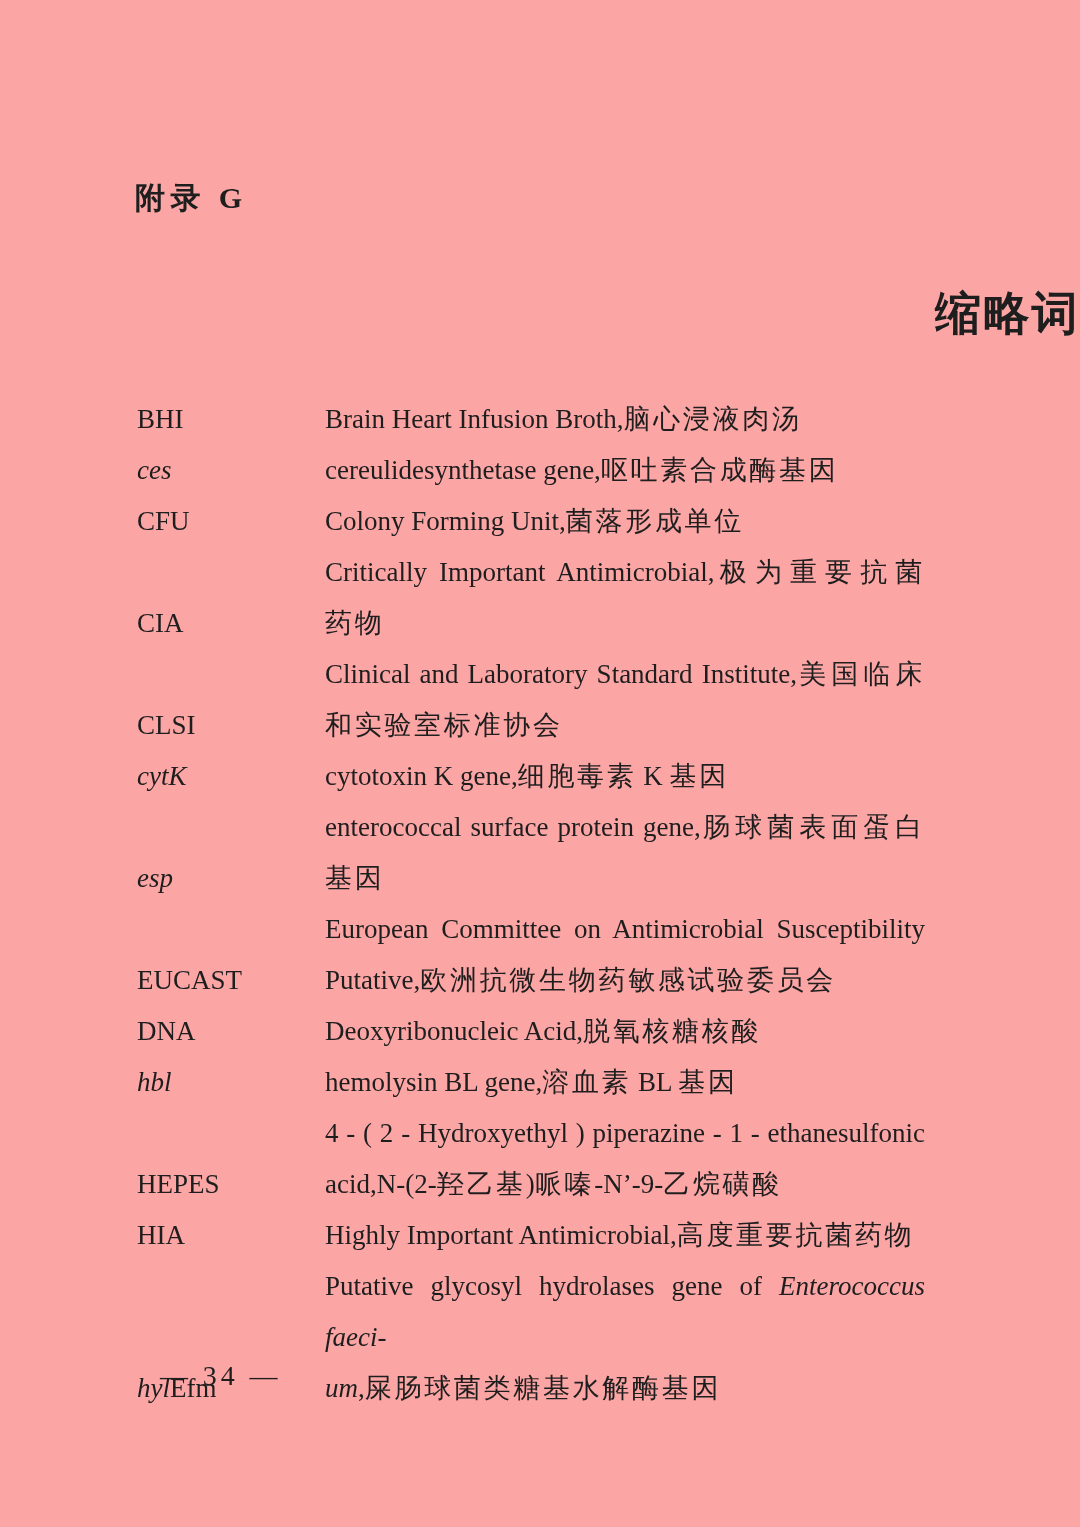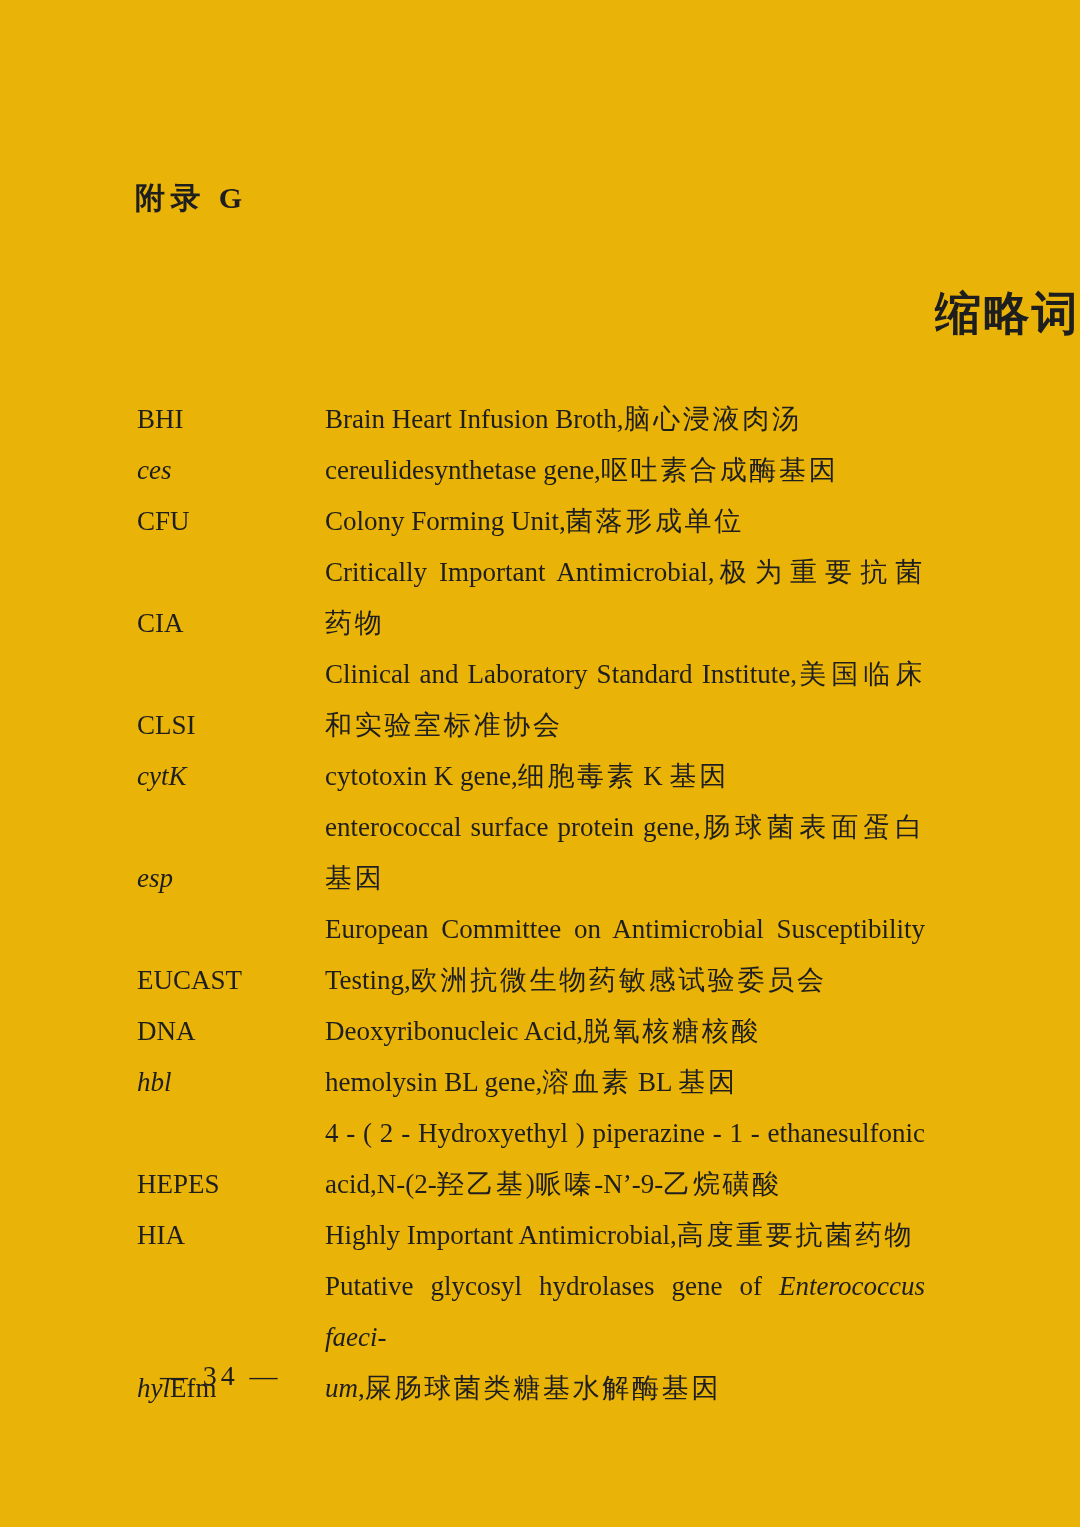--- a/index.html
+++ b/index.html
@@ -4,21 +4,21 @@
 <style>
   html, body {
     margin: 0;
     padding: 0;
     background: #ffffff;
   }
   .page {
     position: relative;
     width: 1080px;
     height: 1527px;
-    background: #eab308;
+    background: #fca5a5;
     font-family: "Liberation Serif", "DejaVu Serif", serif;
     color: #1e1e1e;
     overflow: hidden;
   }
   .appendix-label {
     position: absolute;
     left: 135px;
     top: 178px;
     font-size: 30px;
     font-weight: 700;
@@ -128,21 +128,21 @@
         <div class="abbr-term"><span class="it">esp</span></div>
         <div class="abbr-def">
           <div class="line just"><span>enterococcal surface protein gene,</span><span class="cjk">肠球菌表面蛋白</span></div>
           <div class="line"><span class="cjk">基因</span></div>
         </div>
       </div>
       <div class="row">
         <div class="abbr-term"><span>EUCAST</span></div>
         <div class="abbr-def">
           <div class="line just"><span>European Committee on Antimicrobial Susceptibility</span></div>
-          <div class="line"><span>Testing,</span><span class="cjk">欧洲抗微生物药敏感试验委员会</span></div>
+          <div class="line"><span>Putative,</span><span class="cjk">欧洲抗微生物药敏感试验委员会</span></div>
         </div>
       </div>
       <div class="row">
         <div class="abbr-term"><span>DNA</span></div>
         <div class="abbr-def">
           <div class="line"><span>Deoxyribonucleic Acid,</span><span class="cjk">脱氧核糖核酸</span></div>
         </div>
       </div>
       <div class="row">
         <div class="abbr-term"><span class="it">hbl</span></div>

